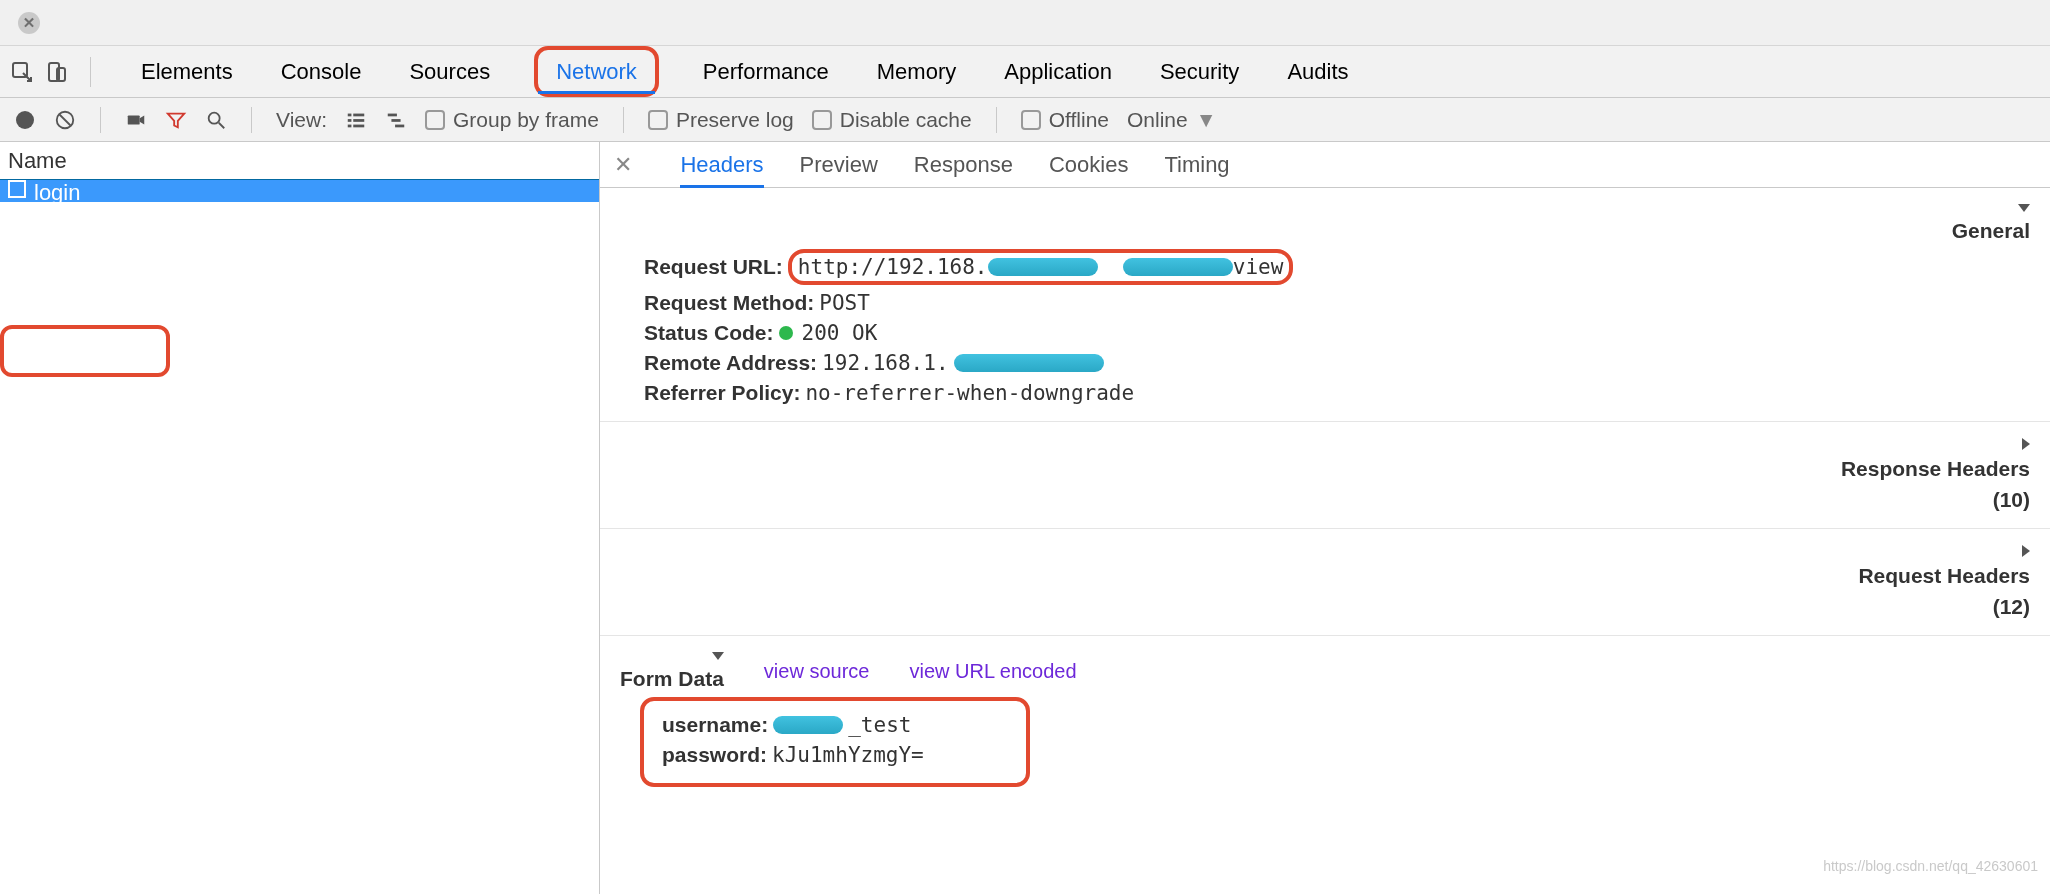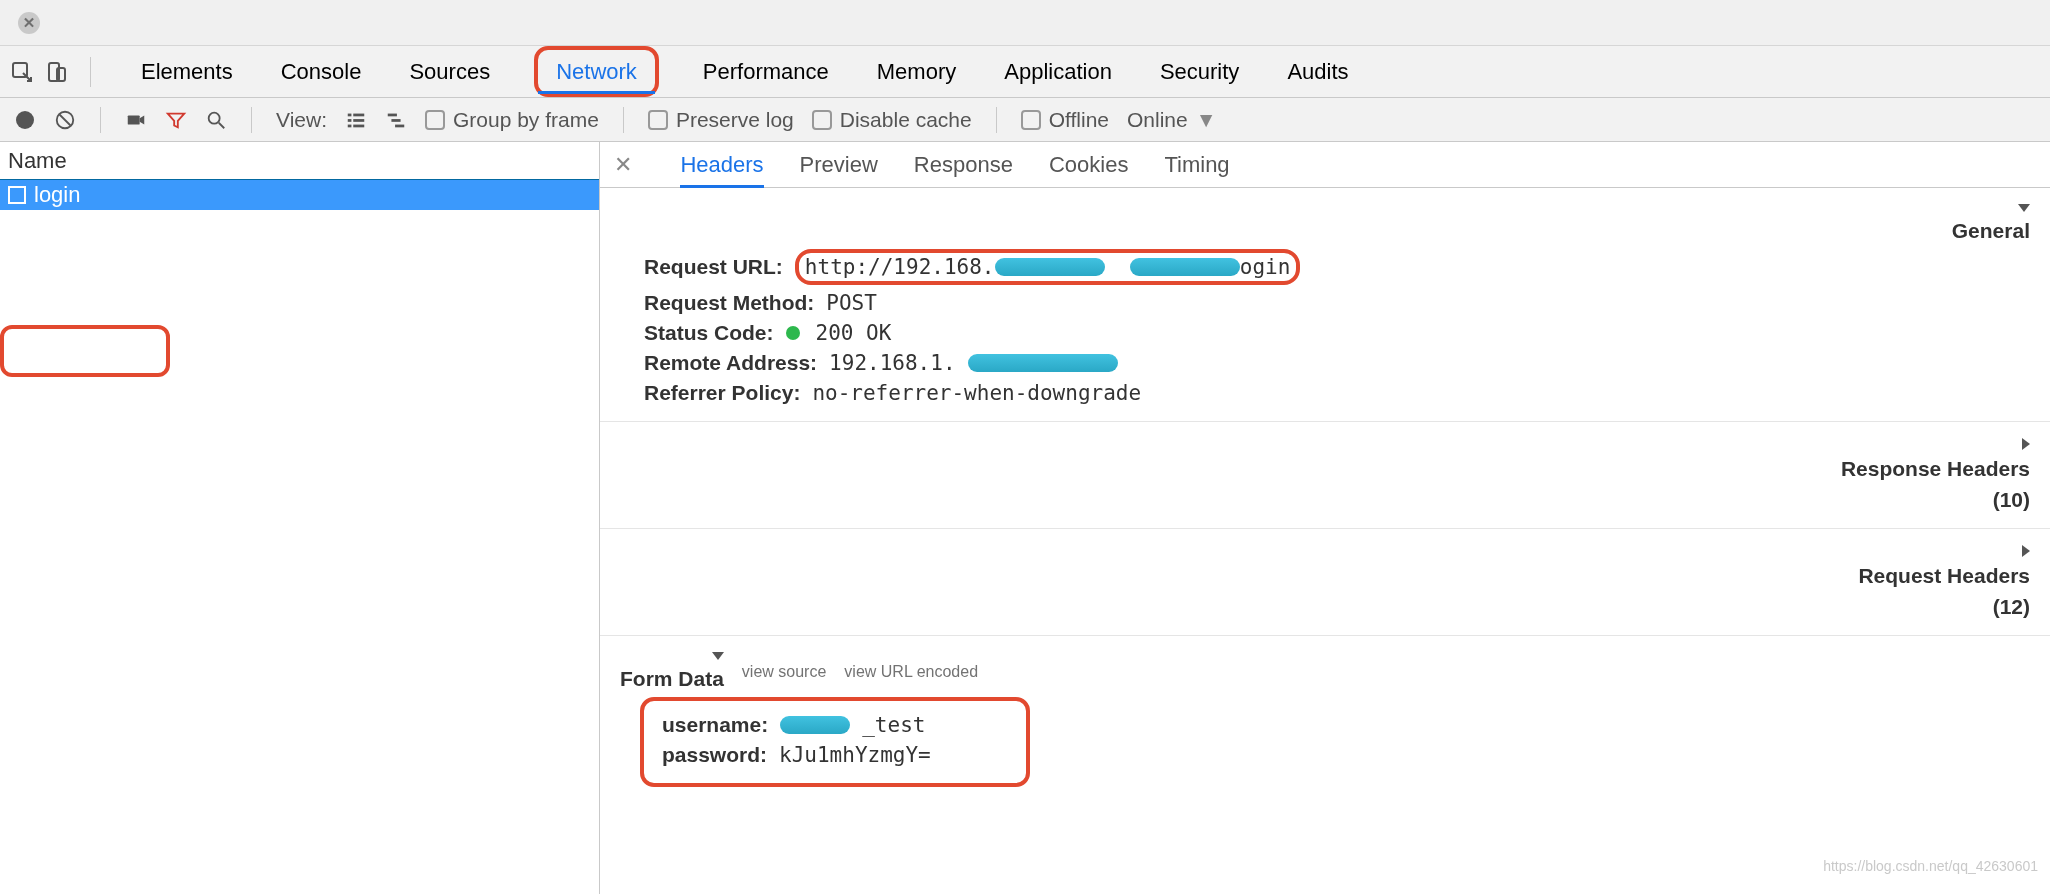--- a/index.html
+++ b/index.html
@@ -77,21 +77,21 @@
   .left-pane{
     width:600px; border-right:1px solid #c9c9c9;
     display:flex; flex-direction:column;
   }
   .left-header{
     height:38px; border-bottom:1px solid #0369a1;
     display:flex; align-items:center; padding:0 8px;
     font-size:22px; color:#333;
   }
   .req-row{
-    height:30px; display:flex; align-items:center;
+    height:22px; display:flex; align-items:flex-start;
     background:#3b99fc; color:#fff; padding:0 8px; gap:8px;
     font-size:22px;
   }
   .req-icon{width:18px;height:18px;border:2px solid #fff;}
   .left-redbox{
     position:absolute; border:4px solid #e2492f; border-radius:12px;
     left:0; top:183px; width:170px; height:52px; pointer-events:none;
   }
 
   .right-pane{ flex:1; overflow:auto; position:relative;}
@@ -104,41 +104,41 @@
   .d-tab{position:relative; height:100%; display:flex;align-items:center;}
   .d-tab.active{color:#1a73e8;}
   .d-tab.active::after{content:"";position:absolute;left:0;right:0;bottom:-1px;height:3px;background:#1a73e8;}
 
   .section{ padding:10px 20px; border-bottom:1px solid #e5e5e5;}
   .section-nohr{ padding:10px 20px;}
   .sec-head{display:flex;align-items:flex-end;gap:7px; font-weight:bold; font-size:21px; color:#333; margin:6px 0;flex-direction:column;}
   .tri{width:0;height:0;border-left:6px solid transparent;border-right:6px solid transparent;}
   .tri.open{border-top:8px solid #555;}
   .tri.closed{border-left:8px solid #555; border-top:6px solid transparent; border-bottom:6px solid transparent; border-right:none; width:0;height:0;}
-  .kv{ margin:6px 0 6px 24px; font-size:21px; color:#333; display:flex; align-items:center; gap:12px;}
+  .kv{ margin:6px 0 6px 24px; font-size:21px; color:#333; display:flex; align-items:center; gap:5px;}
   .kv .k{font-weight:bold; color:#333; font-family:"Helvetica Neue",Arial,sans-serif;}
   .kv .v{font-family:Menlo,Consolas,monospace; color:#333;}
   .status-dot{width:14px;height:14px;border-radius:50%;background:#2db84d;display:inline-block;margin-right:4px;}
   .url-redbox{
     border:4px solid #e2492f; border-radius:16px; padding:2px 6px; display:inline-flex; align-items:center;
   }
   .redact{
     display:inline-block; height:18px; border-radius:9px;
     background: linear-gradient(#41c2e0,#2aa8c6);
     vertical-align:middle;
   }
   .redact.w2{width:110px;}
   .redact.w3{width:150px;}
   .redact.w4{width:70px;}
   .counts{ color:#333; }
   .formdata-redbox{
     border:4px solid #e2492f; border-radius:14px;
     padding:6px 14px 10px 14px; margin-left:20px; width:390px;
   }
-  .subaction{ color:#737373; font-size:16px; margin-left:18px;}
+  .subaction{ color:#6d28d9; font-size:20px; margin-left:40px;}
   .head-row{display:flex;align-items:center;}
   .watermark{
     position:absolute; right:12px; bottom:20px; font-size:14px; color:#c9c9c9;
     font-family:Arial,sans-serif;
   }
 </style>
 </head>
 <body>
 
 <div class="title-bar">
@@ -299,21 +299,21 @@
         <span class="tri open"></span>
         <span>General</span>
       </div>
       <div class="kv">
         <span class="k">Request URL:</span>
         <span class="url-redbox">
           <span class="v">http://192.168.</span>
           <span class="redact w2"></span>
           <span class="v">&nbsp;&nbsp;</span>
           <span class="redact w2"></span>
-          <span class="v">ogin</span>
+          <span class="v">view</span>
         </span>
       </div>
       <div class="kv">
         <span class="k">Request Method:</span>
         <span class="v">POST</span>
       </div>
       <div class="kv">
         <span class="k">Status Code:</span>
         <span class="status-dot"></span>
         <span class="v">200 OK</span>

